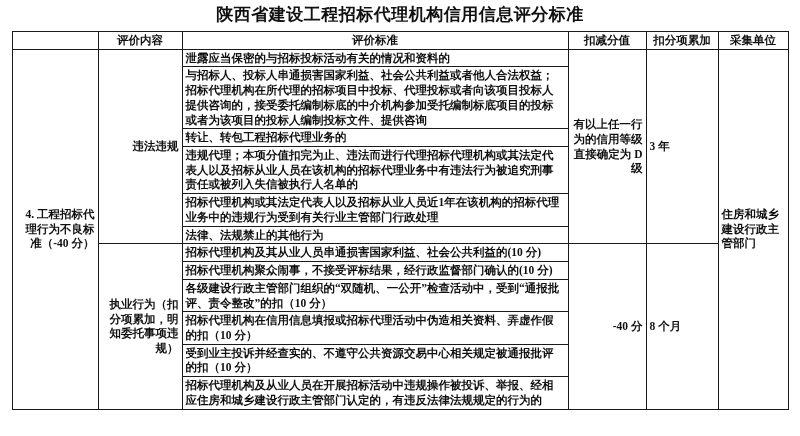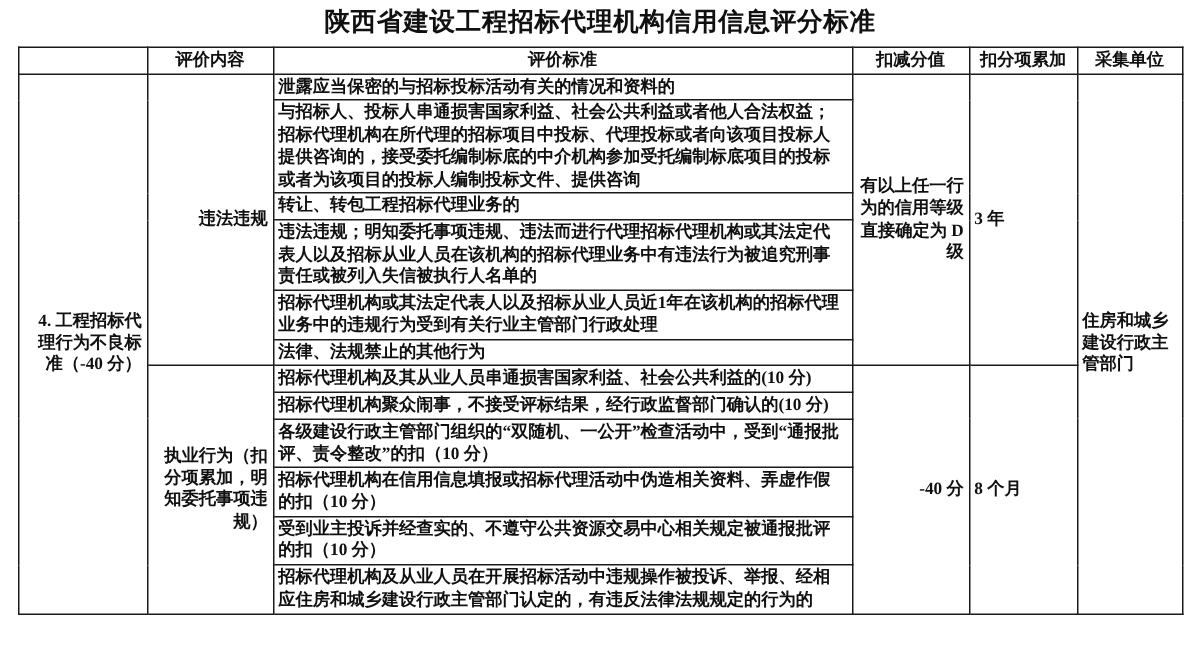--- a/index.html
+++ b/index.html
@@ -112,21 +112,21 @@
         <td class="c-center" rowspan="6">3 年</td>
         <td class="c-center" rowspan="12">住房和城乡建设行政主管部门</td>
       </tr>
       <tr>
         <td class="crit-cell">与招标人、投标人串通损害国家利益、社会公共利益或者他人合法权益；招标代理机构在所代理的招标项目中投标、代理投标或者向该项目投标人提供咨询的，接受委托编制标底的中介机构参加受托编制标底项目的投标或者为该项目的投标人编制投标文件、提供咨询</td>
       </tr>
       <tr>
         <td class="crit-cell">转让、转包工程招标代理业务的</td>
       </tr>
       <tr>
-        <td class="crit-cell">违法违规；明知委托事项违规、违法而进行代理招标代理机构或其法定代表人以及招标从业人员在该机构的招标代理业务中有违法行为被追究刑事责任或被列入失信被执行人名单的</td>
+        <td class="crit-cell">违规代理；本项分值扣完为止、违法而进行代理招标代理机构或其法定代表人以及招标从业人员在该机构的招标代理业务中有违法行为被追究刑事责任或被列入失信被执行人名单的</td>
       </tr>
       <tr>
         <td class="crit-cell">招标代理机构或其法定代表人以及招标从业人员近1年在该机构的招标代理业务中的违规行为受到有关行业主管部门行政处理</td>
       </tr>
       <tr>
         <td class="crit-cell">法律、法规禁止的其他行为</td>
       </tr>
 
       <tr class="row-item">
         <td class="sub-label" rowspan="6">执业行为（扣分项累加，明知委托事项违规）</td>

